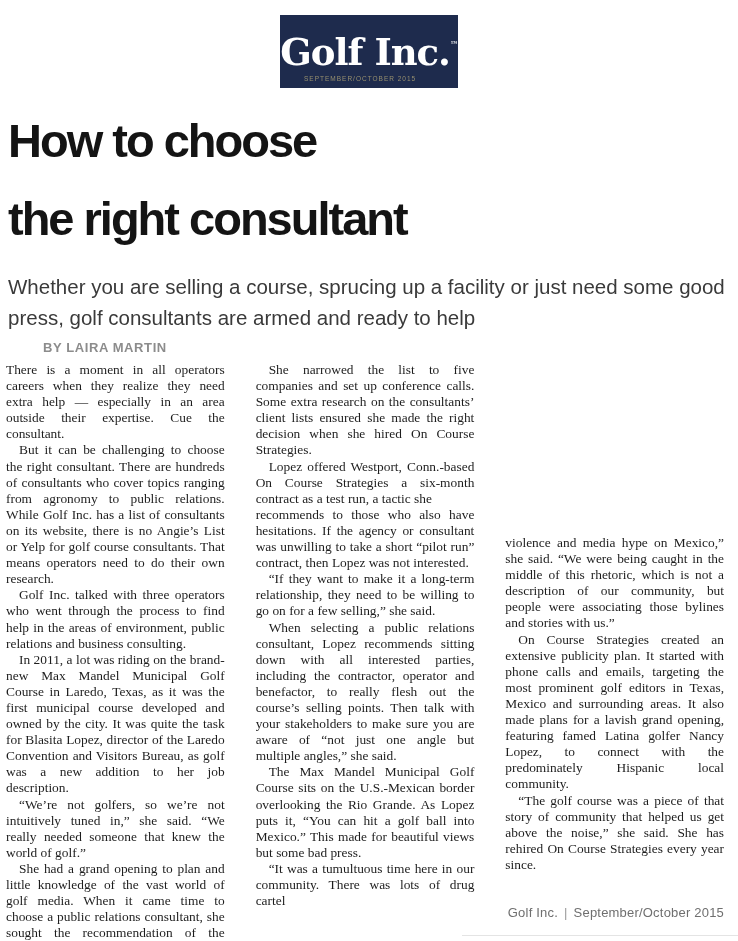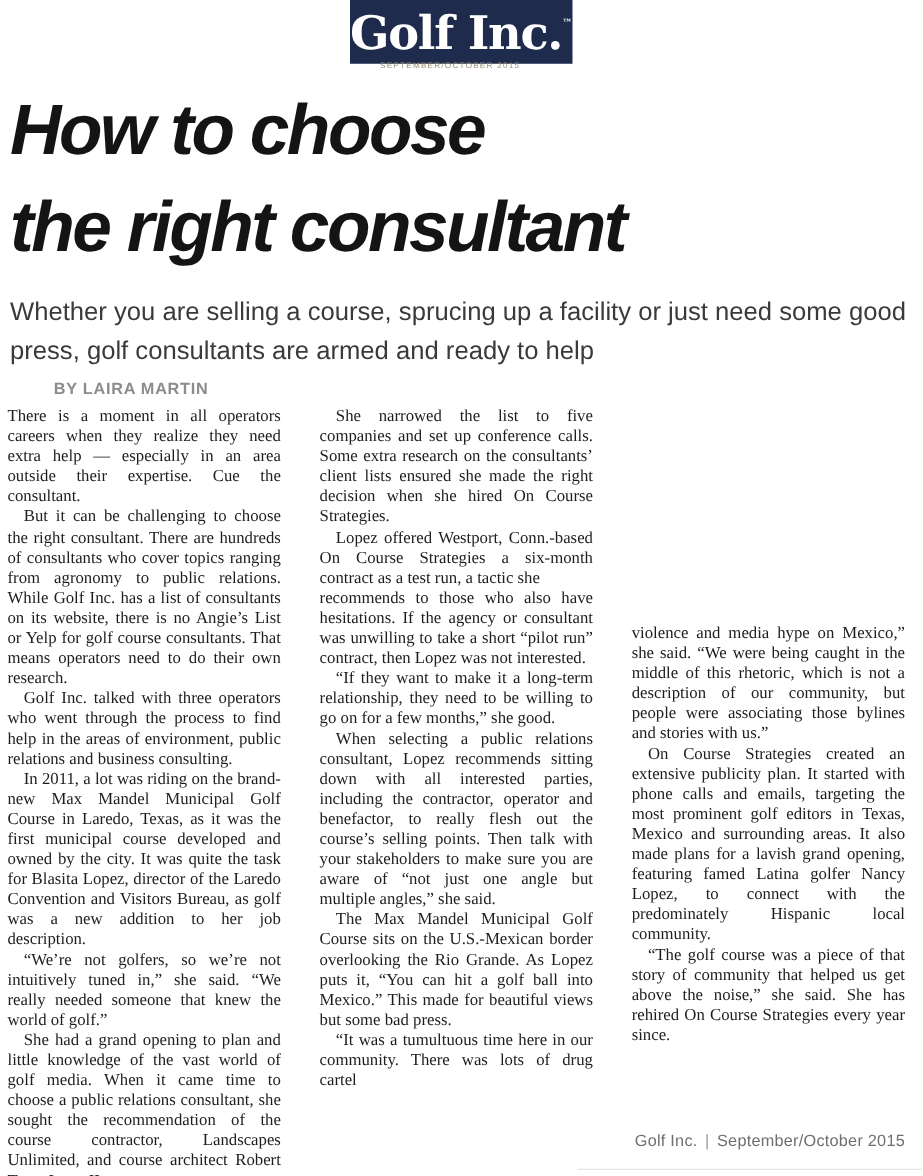--- a/index.html
+++ b/index.html
@@ -4,41 +4,40 @@
 <style>
   html,body { margin:0; padding:0; background:#ffffff; }
   .page {
     position:relative; width:738px; height:941px; background:#fff;
     overflow:hidden; font-family:"Liberation Serif", serif;
   }
 
   
   .masthead { display:flex; justify-content:center; padding-top:0; }
   .logo-box {
-    width:178px; height:51px; background:var(--masthead-bg, #1e2b4d);
-    color:#fff; display:flex; flex-direction:column; align-items:flex-start;
-    justify-content:center; box-sizing:border-box; padding-top:2px;
+    width:178px; height:73px; background:var(--masthead-bg, #1e2b4d);
+    color:#fff; display:flex; flex-direction:column; align-items:flex-end;
+    justify-content:center; box-sizing:border-box; padding-top:2px;margin-top:15px;
   }
   .logo-text {
     font-family:"DejaVu Serif", serif; font-weight:bold; font-size:37px;
     line-height:40px; letter-spacing:-1px; white-space:nowrap;
   }
   .logo-text .tm { font-size:8px; vertical-align:18px; letter-spacing:0; }
   .logo-issue {
     font-family:"Liberation Sans", sans-serif; font-size:6.5px;
     color:#97906f; letter-spacing:1px; margin-top:3px; text-transform:uppercase;
     align-self:flex-start; margin-left:24px;
   }
 
   
   h1.headline {
     margin:14px 8px 0 8px; font-family:"Liberation Sans", sans-serif;
-    font-weight:bold; font-size:57px; line-height:78px; letter-spacing:-2px;
+    font-weight:bold; font-size:47px; line-height:78px; letter-spacing:-2px;
     color:#141414;
-    font-style:italic;
   }
 
   
   .deck {
     margin:13px 8px 0 8px; font-family:"Liberation Sans", sans-serif;
     font-size:20.5px; line-height:31px; color:#3a3a3a; max-width:726px;
   }
 
   
   .byline {
@@ -95,21 +94,21 @@
         <p class="indent">Golf Inc. talked with three operators who went through the process to find help in the areas of environment, public relations and business consulting.</p>
         <p class="indent">In 2011, a lot was riding on the brand-new Max Mandel Municipal Golf Course in Laredo, Texas, as it was the first municipal course developed and owned by the city. It was quite the task for Blasita Lopez, director of the Laredo Convention and Visitors Bureau, as golf was a new addition to her job description.</p>
         <p class="indent">“We’re not golfers, so we’re not intuitively tuned in,” she said. “We really needed someone that knew the world of golf.”</p>
         <p class="indent">She had a grand opening to plan and little knowledge of the vast world of golf media. When it came time to choose a public relations consultant, she sought the recommendation of the course contractor, Landscapes Unlimited, and course architect Robert Trent Jones II.</p>
         <p class="indent">“All those voices helped us cultivate the</p>
       </div>
     <div class="col">
         <p class="indent">She narrowed the list to five companies and set up conference calls. Some extra research on the consultants’ client lists ensured she made the right decision when she hired On Course Strategies.</p>
         <p class="indent">Lopez offered Westport, Conn.-based On Course Strategies a six-month contract as a test run, a tactic she</p>
         <p class="gap">recommends to those who also have hesitations. If the agency or consultant was unwilling to take a short “pilot run” contract, then Lopez was not interested.</p>
-        <p class="indent">“If they want to make it a long-term relationship, they need to be willing to go on for a few months,” she good.</p>
+        <p class="indent">“If they want to make it a long-term relationship, they need to be willing to go on for a few selling,” she said.</p>
         <p class="indent">When selecting a public relations consultant, Lopez recommends sitting down with all interested parties, including the contractor, operator and benefactor, to really flesh out the course’s selling points. Then talk with your stakeholders to make sure you are aware of “not just one angle but multiple angles,” she said.</p>
         <p class="indent">The Max Mandel Municipal Golf Course sits on the U.S.-Mexican border overlooking the Rio Grande. As Lopez puts it, “You can hit a golf ball into Mexico.” This made for beautiful views but some bad press.</p>
         <p class="indent">“It was a tumultuous time here in our community. There was lots of drug cartel</p>
       </div>
     <div class="col col-offset">
         <p>violence and media hype on Mexico,” she said. “We were being caught in the middle of this rhetoric, which is not a description of our community, but people were associating those bylines and stories with us.”</p>
         <p class="indent">On Course Strategies created an extensive publicity plan. It started with phone calls and emails, targeting the most prominent golf editors in Texas, Mexico and surrounding areas. It also made plans for a lavish grand opening, featuring famed Latina golfer Nancy Lopez, to connect with the predominately Hispanic local community.</p>
         <p class="indent">“The golf course was a piece of that story of community that helped us get above the noise,” she said. She has rehired On Course Strategies every year since.</p>
       </div>
   </main>

